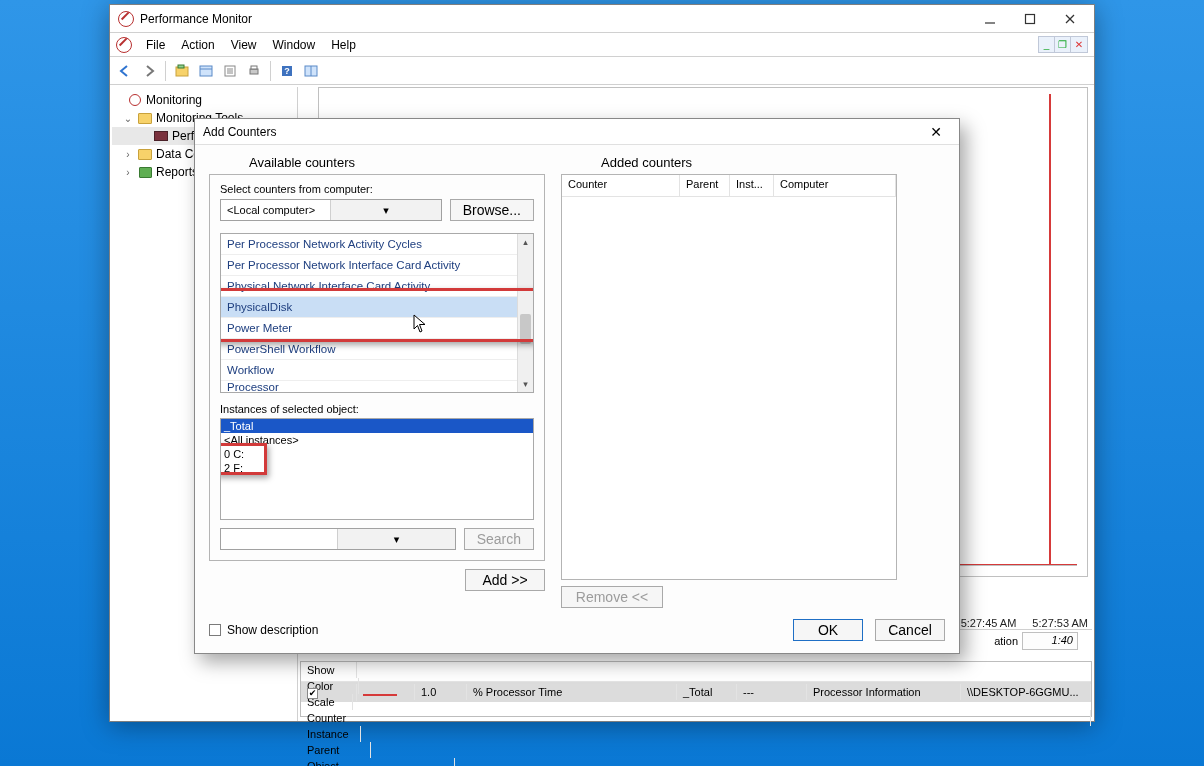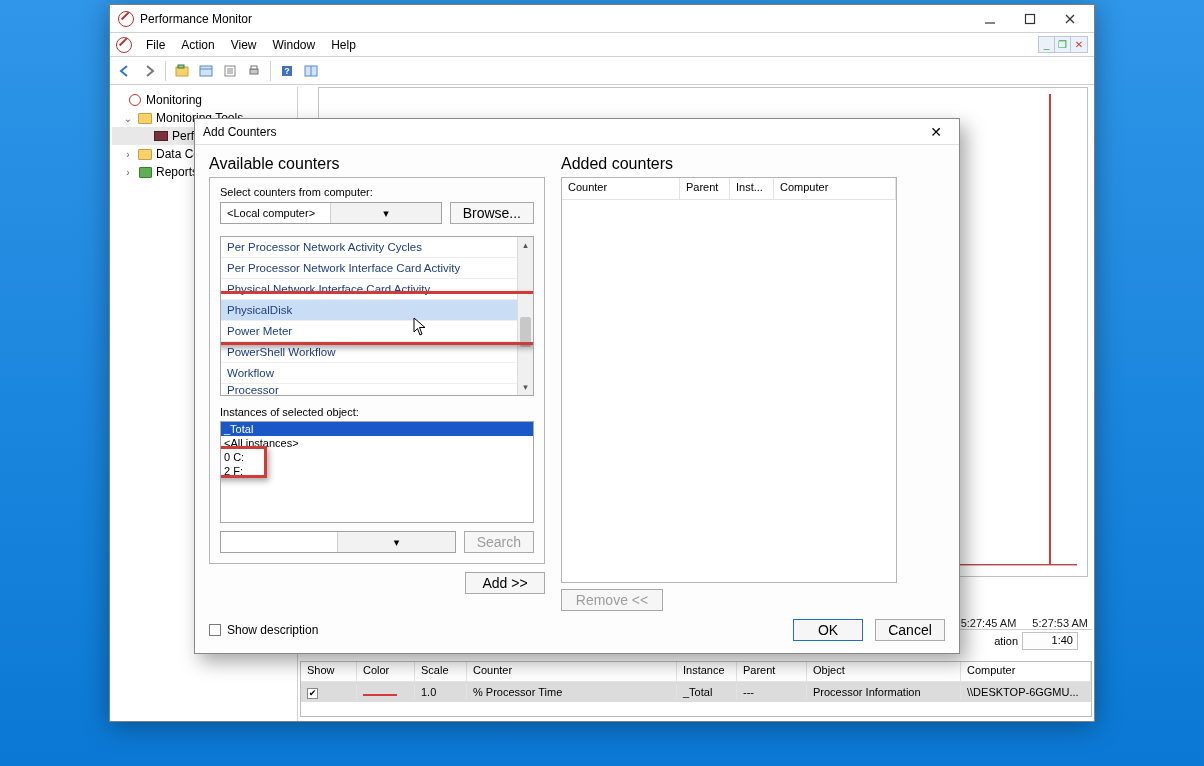--- a/index.html
+++ b/index.html
@@ -102,30 +102,30 @@
   .chart-times { position: absolute; right: 6px; bottom: 92px; font-size: 11px; color: #222; display:flex; gap:16px;}
 
   .legend-row {
     position: absolute; left: 2px; right: 2px; bottom: 70px; height: 22px;
     display: flex; align-items: center; font-size: 11px; padding: 0 4px;
     border-top: 1px solid #d0d0d0;
   }
   .legend-row .lbl { color: #000; margin-right: 4px; }
   .legend-row .fld {
     border: 1px solid #c0c0c0; background: #fdfdfd; height: 18px;
-    font-size: 11px; padding: 1px 4px; margin-right: 10px; min-width: 50px;
+    font-size: 11px; padding: 1px 4px; margin-right: 10px; min-width: 50px; font-style: italic;
   }
   .fld.dur-val { width: 56px; text-align: right; }
 
   .counter-grid {
     position: absolute; left: 2px; right: 2px; bottom: 4px; height: 56px;
     border: 1px solid #bdbdbd; font-size: 11px;
   }
   .cg-head {
-    display: flex; background: #fff; border-bottom: 1px solid #e3e3e3; height: 20px;
+    display: flex; background: #fff; border-bottom: 1px solid #e3e3e3; height: 20px; flex-direction: column;
   }
   .cg-head div, .cg-row div {
     padding: 2px 6px; border-right: 1px solid #e3e3e3; white-space: nowrap;
   }
   .col-show { width: 56px; } .col-color { width: 58px; } .col-scale { width: 52px; }
   .col-counter { flex: 1; min-width: 110px; } .col-instance { width: 60px; }
   .col-parent { width: 70px; } .col-object { width: 154px; } .col-computer { width: 130px; }
   .cg-row { display: flex; height: 20px; background: #dcdcdc; align-items: center; }
   .cg-row .red-swatch { width: 34px; height: 2px; background: #d63a3a; display: inline-block; }
   .cg-row .cb { display:inline-block; border:1px solid #888; width:11px; height:11px; background:#fff; font-size:9px; line-height:9px; text-align:center;}
@@ -139,21 +139,21 @@
   }
   .dlg-title {
     height: 26px; padding: 4px 8px; font-size: 12px;
     display: flex; align-items: center; border-bottom: 1px solid #e0e0e0;
     background: #fff;
   }
   .dlg-close { margin-left: auto; width: 30px; text-align: center; font-size: 14px; }
   .dlg-body { padding: 10px 14px 8px; position: relative; height: calc(100% - 26px); }
   .col-left { position: absolute; left: 14px; top: 10px; width: 336px; }
   .col-right { position: absolute; left: 366px; top: 10px; width: 336px; }
-  .sec-head { font-size: 16px; margin-bottom: 4px; }
+  .sec-head { font-size: 13px; margin-bottom: 4px; margin-left: 40px; }
   .leftbox {
     border: 1px solid #b4b4b4; padding: 8px 10px 10px; position: relative;
   }
   .subhead { font-size: 11px; margin-bottom: 4px; }
   .combo {
     display: flex; align-items: center; border: 1px solid #a1a1a1; height: 22px;
     background: #fff; font-size: 11px;
   }
   .combo span { padding: 0 6px; flex: 1; }
   .combo .drop {

